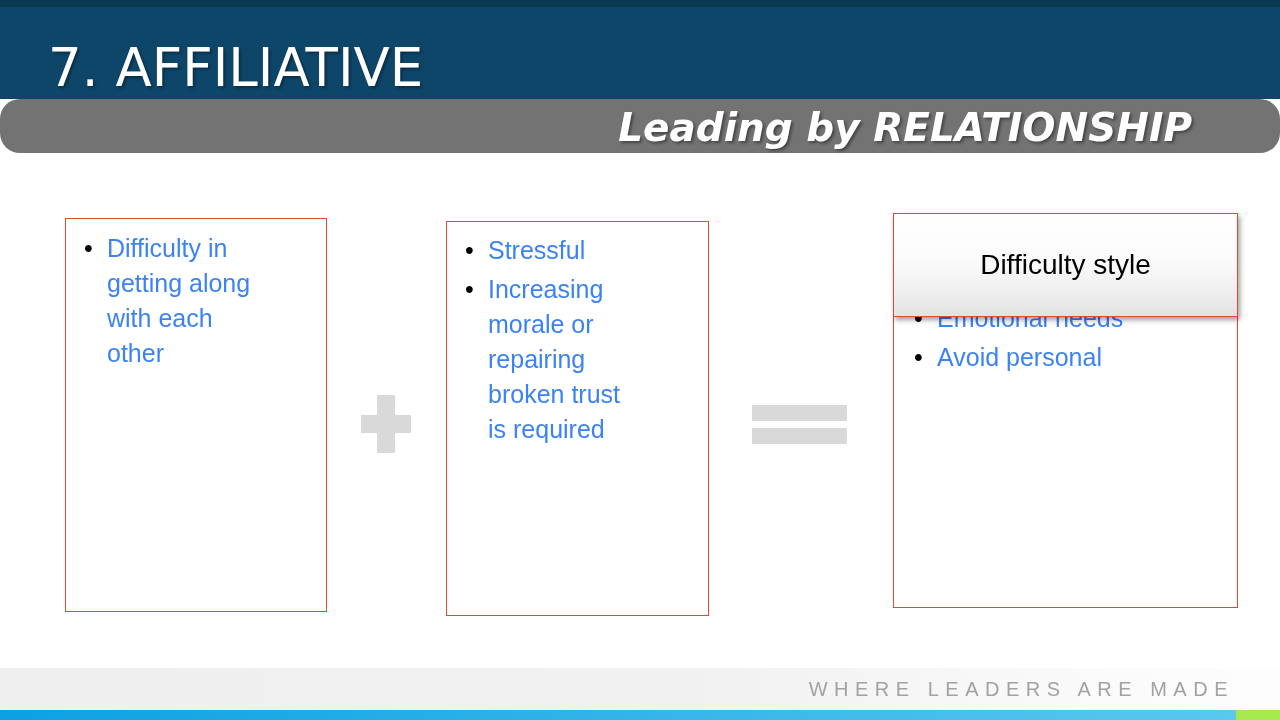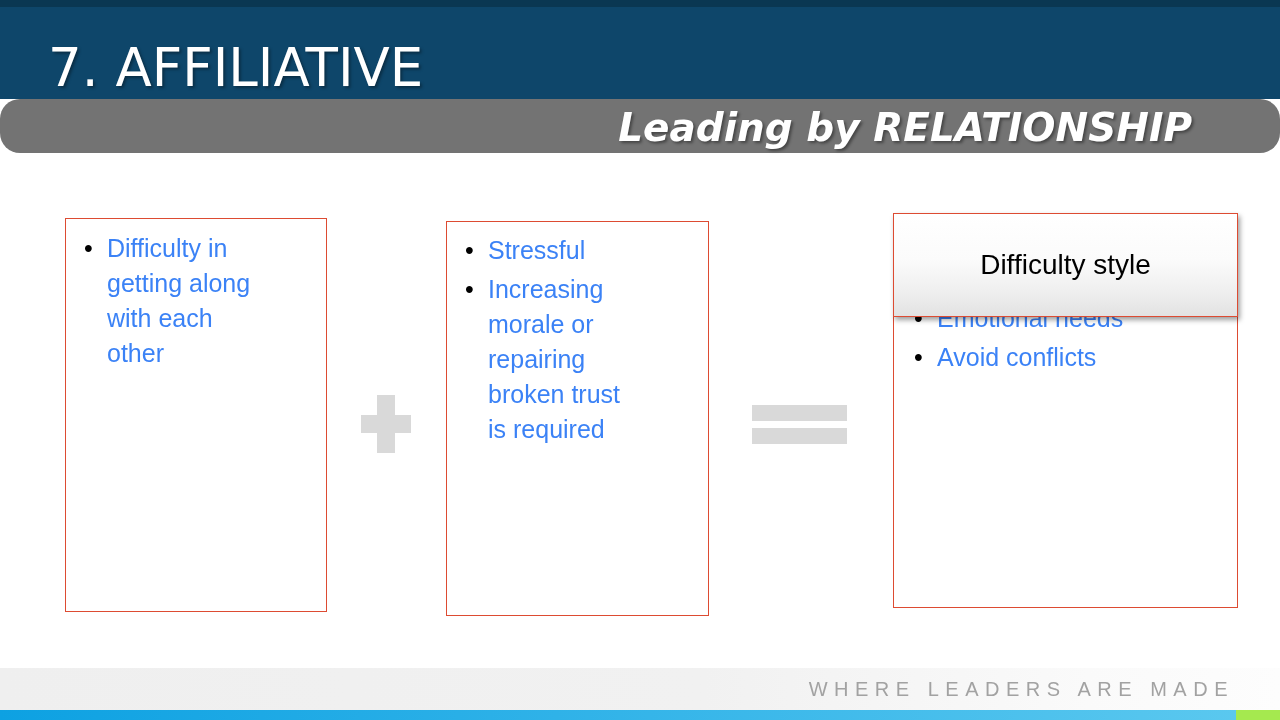--- a/index.html
+++ b/index.html
@@ -139,21 +139,21 @@
   <section class="box box3">
     <div class="box-body">
       <ul class="bullets">
 
           <li><span class="li-text">Emphasis on
 Teamwork-Harmony</span></li>
 
           <li><span class="li-text">Emotional needs</span></li>
 
 
-          <li><span class="li-text">Avoid conflicts</span></li>
+          <li><span class="li-text">Avoid personal</span></li>
         </ul>
     </div>
     <div class="box-header">Difficulty style</div>
   </section>
 
   <div class="footer-band">
     <span class="tagline">WHERE LEADERS ARE MADE</span>
   </div>
   <div class="bottom-bar">
     <div class="bar-blue"></div>

